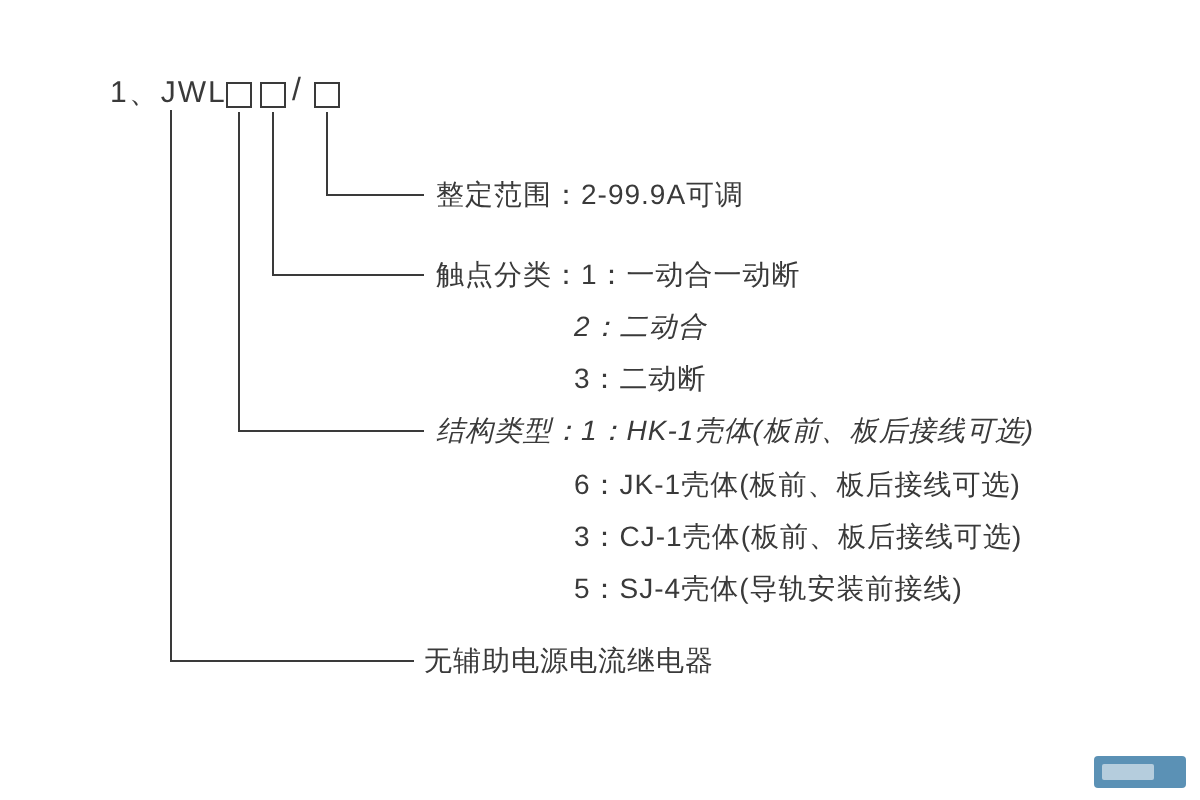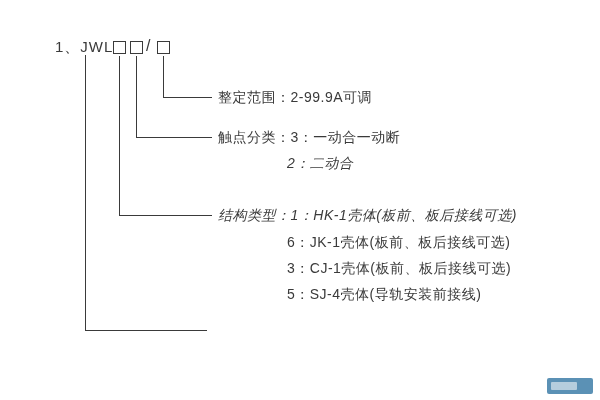--- a/index.html
+++ b/index.html
@@ -91,24 +91,26 @@
   <div class="hline" style="left:136px; top:137px; width:76px;"></div>
 
   <div class="vline" style="left:119px; top:56px; height:160px;"></div>
   <div class="hline" style="left:119px; top:215px; width:93px;"></div>
 
   <div class="vline" style="left:85px; top:55px; height:276px;"></div>
   <div class="hline" style="left:85px; top:330px; width:122px;"></div>
 
   <div class="txt" style="left:218px; top:88px;">整定范围：2-99.9A可调</div>
 
-  <div class="txt" style="left:218px; top:128px;">触点分类：3：一动合一动断</div>
+  <div class="txt" style="left:218px; top:128px;">触点分类：1：一动合一动断</div>
   <div class="txt" style="left:287px; top:154px;font-style:italic;">2：二动合</div>
+  <div class="txt" style="left:287px; top:180px;">3：二动断</div>
 
   <div class="txt" style="left:218px; top:206px;font-style:italic;">结构类型：1：HK-1壳体(板前、板后接线可选)</div>
   <div class="txt" style="left:287px; top:233px;">6：JK-1壳体(板前、板后接线可选)</div>
   <div class="txt" style="left:287px; top:259px;">3：CJ-1壳体(板前、板后接线可选)</div>
   <div class="txt" style="left:287px; top:285px;">5：SJ-4壳体(导轨安装前接线)</div>
 
+  <div class="txt" style="left:212px; top:321px;">无辅助电源电流继电器</div>
 
   <div class="watermark"></div>
 
 </div>
 
 </body></html>

